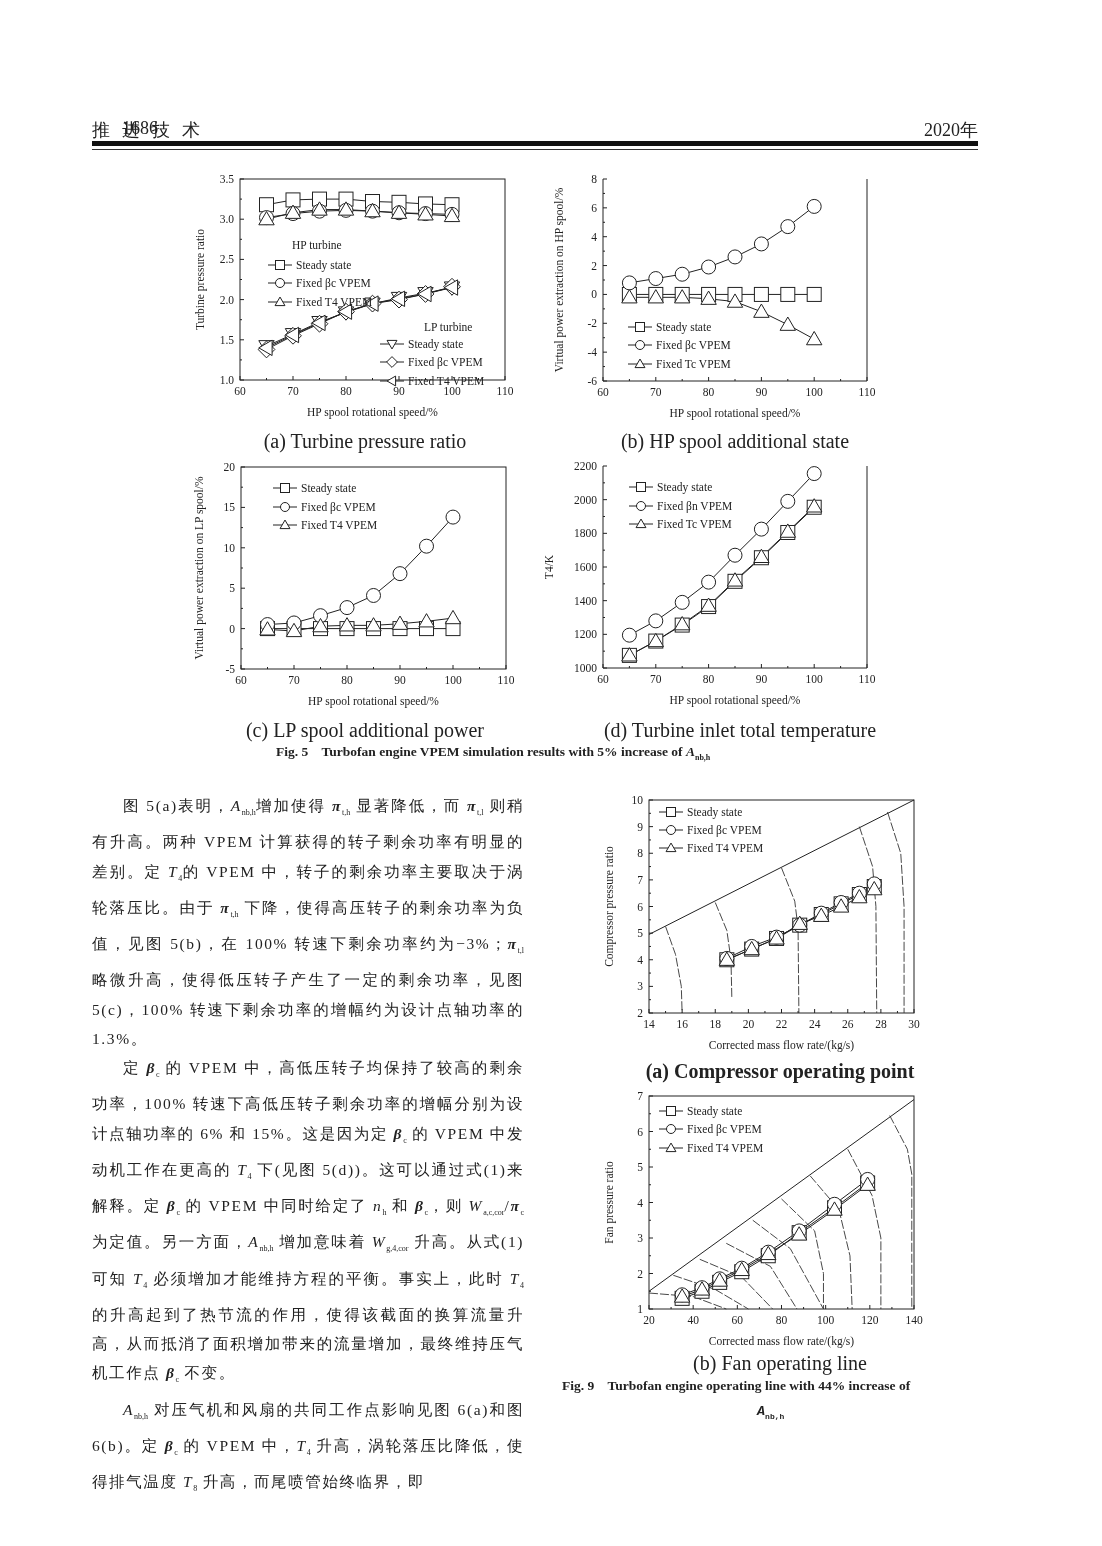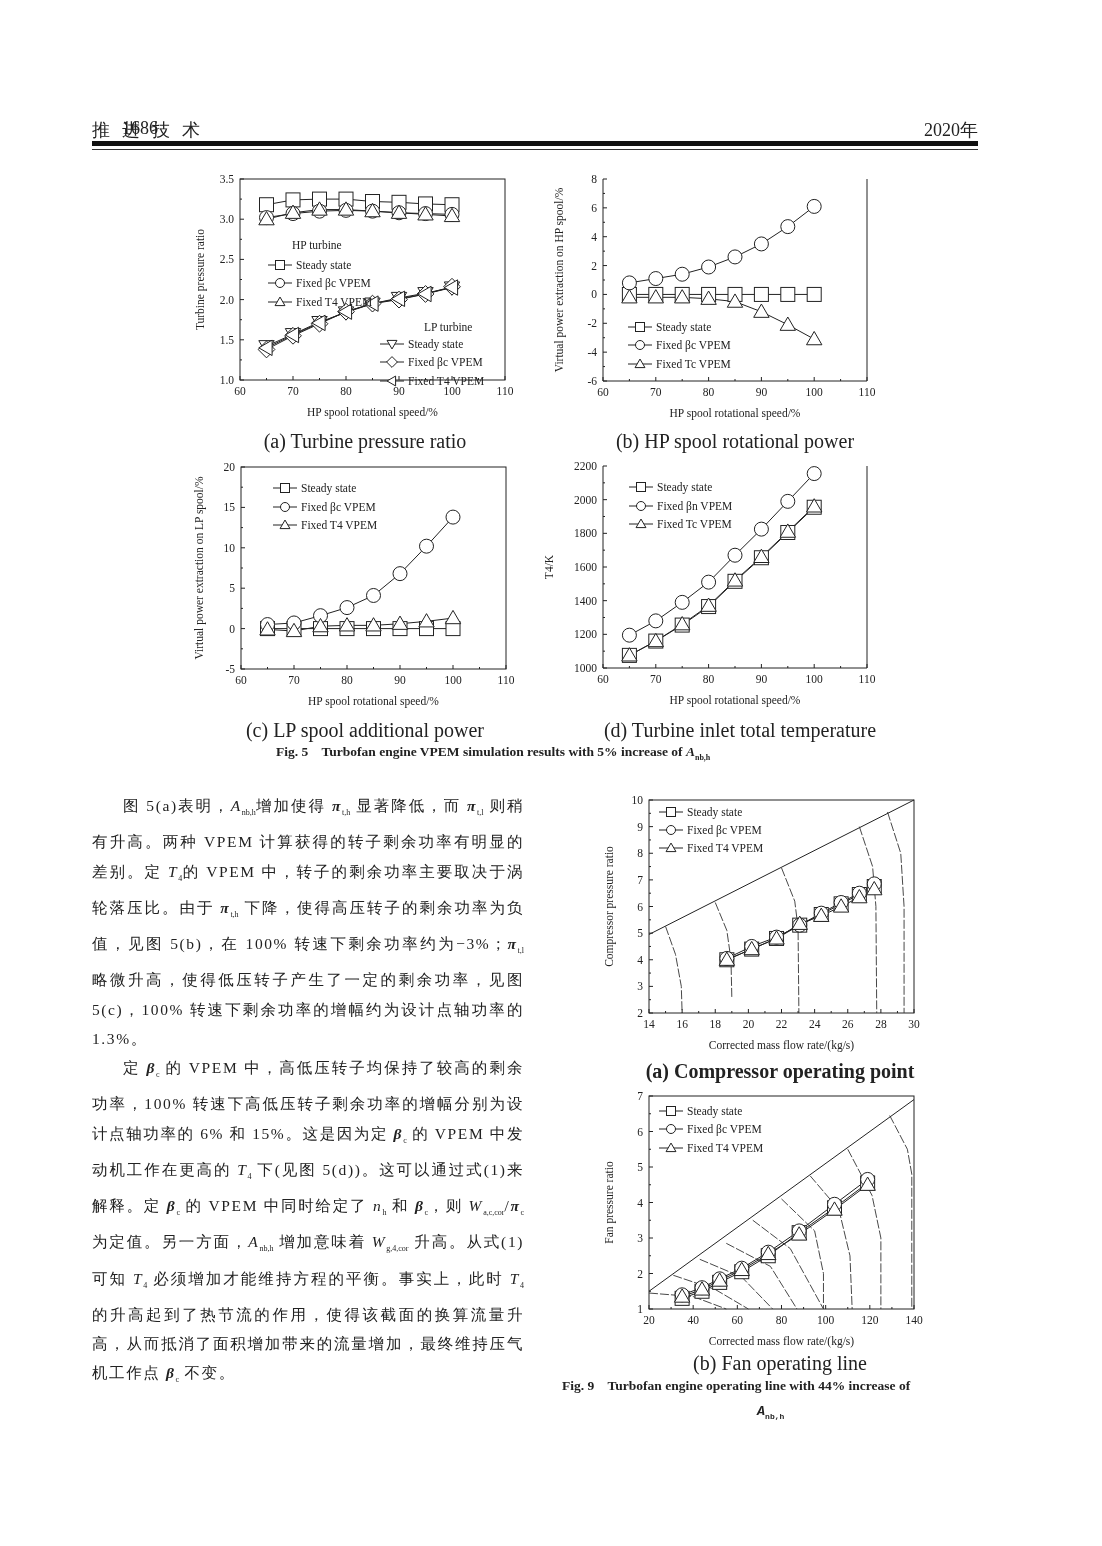--- a/index.html
+++ b/index.html
@@ -241,21 +241,21 @@
       <line x1="78" y1="162" x2="102" y2="162" stroke="#222"></line>
       <rect x="85.5" y="157.5" width="9" height="9" fill="#fff" stroke="#222" stroke-width="1"></rect>
       <text x="106" y="166" font-size="11.5" fill="#222">Steady state</text>
       <line x1="78" y1="180" x2="102" y2="180" stroke="#222"></line>
       <circle cx="90" cy="180" r="4.5" fill="#fff" stroke="#222" stroke-width="1"></circle>
       <text x="106" y="184" font-size="11.5" fill="#222">Fixed βc VPEM</text>
       <line x1="78" y1="199" x2="102" y2="199" stroke="#222"></line>
       <polygon points="90,194.05 85.05,202.6 94.95,202.6" fill="#fff" stroke="#222" stroke-width="1"></polygon>
       <text x="106" y="203" font-size="11.5" fill="#222">Fixed Tc VPEM</text>
     </svg></div>
-<div class="cap" style="left:560px;top:430px;width:350px;">(b) HP spool rotational power</div>
+<div class="cap" style="left:560px;top:430px;width:350px;">(b) HP spool additional state</div>
 
 <div class="chart" id="c5c" style="left:190px;top:455px;width:340px;height:260px;"><svg width="340" height="260">
       <rect x="51" y="12" width="265" height="202" fill="none" stroke="#222" stroke-width="1"></rect>
       <line x1="51" y1="214" x2="51" y2="210" stroke="#222"></line>
       <text x="51" y="229" font-size="11.5" text-anchor="middle" fill="#222">60</text>
       <line x1="104" y1="214" x2="104" y2="210" stroke="#222"></line>
       <text x="104" y="229" font-size="11.5" text-anchor="middle" fill="#222">70</text>
       <line x1="157" y1="214" x2="157" y2="210" stroke="#222"></line>
       <text x="157" y="229" font-size="11.5" text-anchor="middle" fill="#222">80</text>
       <line x1="210" y1="214" x2="210" y2="210" stroke="#222"></line>
@@ -422,20 +422,21 @@
 <div class="cap" style="left:565px;top:719px;width:350px;">(d) Turbine inlet total temperature</div>
 
 <div class="figcap" style="left:276px;top:744px;">
   <span>Fig. 5</span>&nbsp;&nbsp;&nbsp;
   <span>Turbofan engine VPEM simulation results with 5% increase of </span><i>A</i><sub>nb,h</sub>
 </div>
 
 <div class="body" style="top:791px;">
   <p>图 5(a)表明，<i>A</i><sub>nb,h</sub>增加使得 <b><i>π</i></b><sub>t,h</sub> 显著降低，而 <b><i>π</i></b><sub>t,l</sub> 则稍有升高。两种 VPEM 计算获得的转子剩余功率有明显的差别。定 <i>T</i><sub>4</sub>的 VPEM 中，转子的剩余功率主要取决于涡轮落压比。由于 <b><i>π</i></b><sub>t,h</sub> 下降，使得高压转子的剩余功率为负值，见图 5(b)，在 100% 转速下剩余功率约为−3%；<b><i>π</i></b><sub>t,l</sub>略微升高，使得低压转子产生了一定的剩余功率，见图 5(c)，100% 转速下剩余功率的增幅约为设计点轴功率的 1.3%。</p>
   <p>定 <b><i>β</i></b><sub>c</sub> 的 VPEM 中，高低压转子均保持了较高的剩余功率，100% 转速下高低压转子剩余功率的增幅分别为设计点轴功率的 6% 和 15%。这是因为定 <b><i>β</i></b><sub>c</sub> 的 VPEM 中发动机工作在更高的 <i>T</i><sub>4</sub> 下(见图 5(d))。这可以通过式(1)来解释。定 <b><i>β</i></b><sub>c</sub> 的 VPEM 中同时给定了 <i>n</i><sub>h</sub> 和 <b><i>β</i></b><sub>c</sub>，则 <i>W</i><sub>a,c,cor</sub>/<b><i>π</i></b><sub>c</sub> 为定值。另一方面，<i>A</i><sub>nb,h</sub> 增加意味着 <i>W</i><sub>g,4,cor</sub> 升高。从式(1)可知 <i>T</i><sub>4</sub> 必须增加才能维持方程的平衡。事实上，此时 <i>T</i><sub>4</sub> 的升高起到了热节流的作用，使得该截面的换算流量升高，从而抵消了面积增加带来的流量增加，最终维持压气机工作点 <b><i>β</i></b><sub>c</sub> 不变。</p>
+  <p><i>A</i><sub>nb,h</sub> 对压气机和风扇的共同工作点影响见图 6(a)和图 6(b)。定 <b><i>β</i></b><sub>c</sub> 的 VPEM 中，<i>T</i><sub>4</sub> 升高，涡轮落压比降低，使得排气温度 <i>T</i><sub>8</sub> 升高，而尾喷管始终临界，即</p>
 </div>
 
 <div class="chart" id="c6a" style="left:600px;top:785px;width:330px;height:270px;"><svg width="330" height="270">
       <rect x="49" y="15" width="265" height="213" fill="none" stroke="#222" stroke-width="1"></rect>
       <line x1="49" y1="228" x2="49" y2="224" stroke="#222"></line>
       <text x="49" y="243" font-size="11.5" text-anchor="middle" fill="#222">14</text>
       <line x1="82.125" y1="228" x2="82.125" y2="224" stroke="#222"></line>
       <text x="82.125" y="243" font-size="11.5" text-anchor="middle" fill="#222">16</text>
       <line x1="115.25" y1="228" x2="115.25" y2="224" stroke="#222"></line>
       <text x="115.25" y="243" font-size="11.5" text-anchor="middle" fill="#222">18</text>

